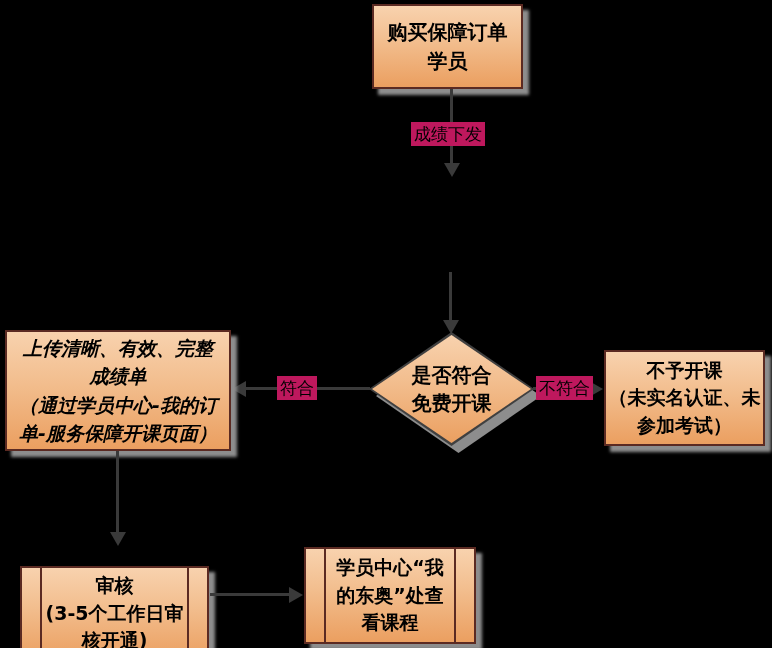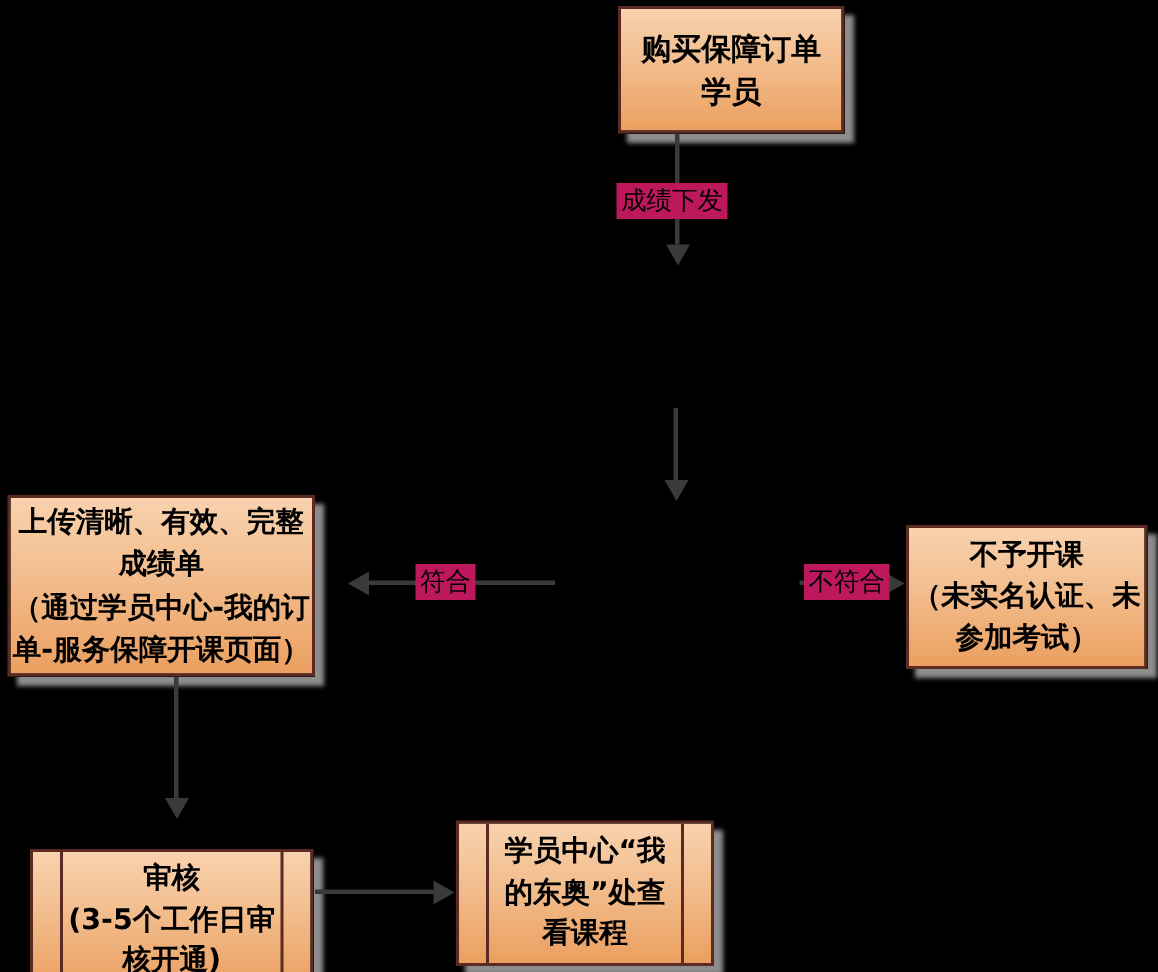--- a/index.html
+++ b/index.html
@@ -45,43 +45,50 @@
   .edge-label{
     position:absolute;background:#be185d;color:#000;
     font-size:17px;line-height:1.2;padding:2px 3px;white-space:nowrap;
   }
 </style>
 </head>
 <body>
 
 <div id="canvas">
 
-  <div class="node" style="left:372px;top:4px;width:151px;height:85px;margin-left:40px;">
+  <div class="node" style="left:372px;top:4px;width:151px;height:85px;">
     <span class="node-text" style="font-size:20px;">购买保障订单
 学员</span>
   </div>
 
   <div class="aline" style="left:450px;top:89px;width:3px;height:74px;"></div>
   <div class="ahead down" style="left:444px;top:163px;"></div>
   <div class="edge-label" style="left:411px;top:122px;">成绩下发</div>
 
 
   <div class="aline" style="left:449px;top:272px;width:3px;height:48px;"></div>
   <div class="ahead down" style="left:443px;top:320px;"></div>
 
+  <div class="diamond-wrap" style="left:369px;top:332px;width:165px;height:114px;">
+    <div class="d-shadow"></div>
+    <div class="d-border"></div>
+    <div class="d-fill"></div>
+    <span class="d-text" style="font-size:20px;">是否符合
+免费开课</span>
+  </div>
 
   <div class="ahead left" style="left:232px;top:381px;"></div>
   <div class="aline" style="left:246px;top:387px;width:124px;height:3px;"></div>
   <div class="edge-label" style="left:277px;top:376px;">符合</div>
 
   <div class="aline" style="left:533px;top:387px;width:56px;height:3px;"></div>
   <div class="ahead right" style="left:589px;top:381px;"></div>
   <div class="edge-label" style="left:536px;top:376px;">不符合</div>
 
-  <div class="node" style="left:5px;top:330px;width:205px;height:121px;">
+  <div class="node" style="left:5px;top:330px;width:226px;height:121px;font-style:italic;">
     <span class="node-text" style="font-size:19px;line-height:1.5;">上传清晰、有效、完整
 成绩单
 （通过学员中心-我的订
 单-服务保障开课页面）</span>
   </div>
 
   <div class="node" style="left:604px;top:350px;width:161px;height:96px;">
     <span class="node-text" style="font-size:19px;">不予开课
 （未实名认证、未
 参加考试）</span>

